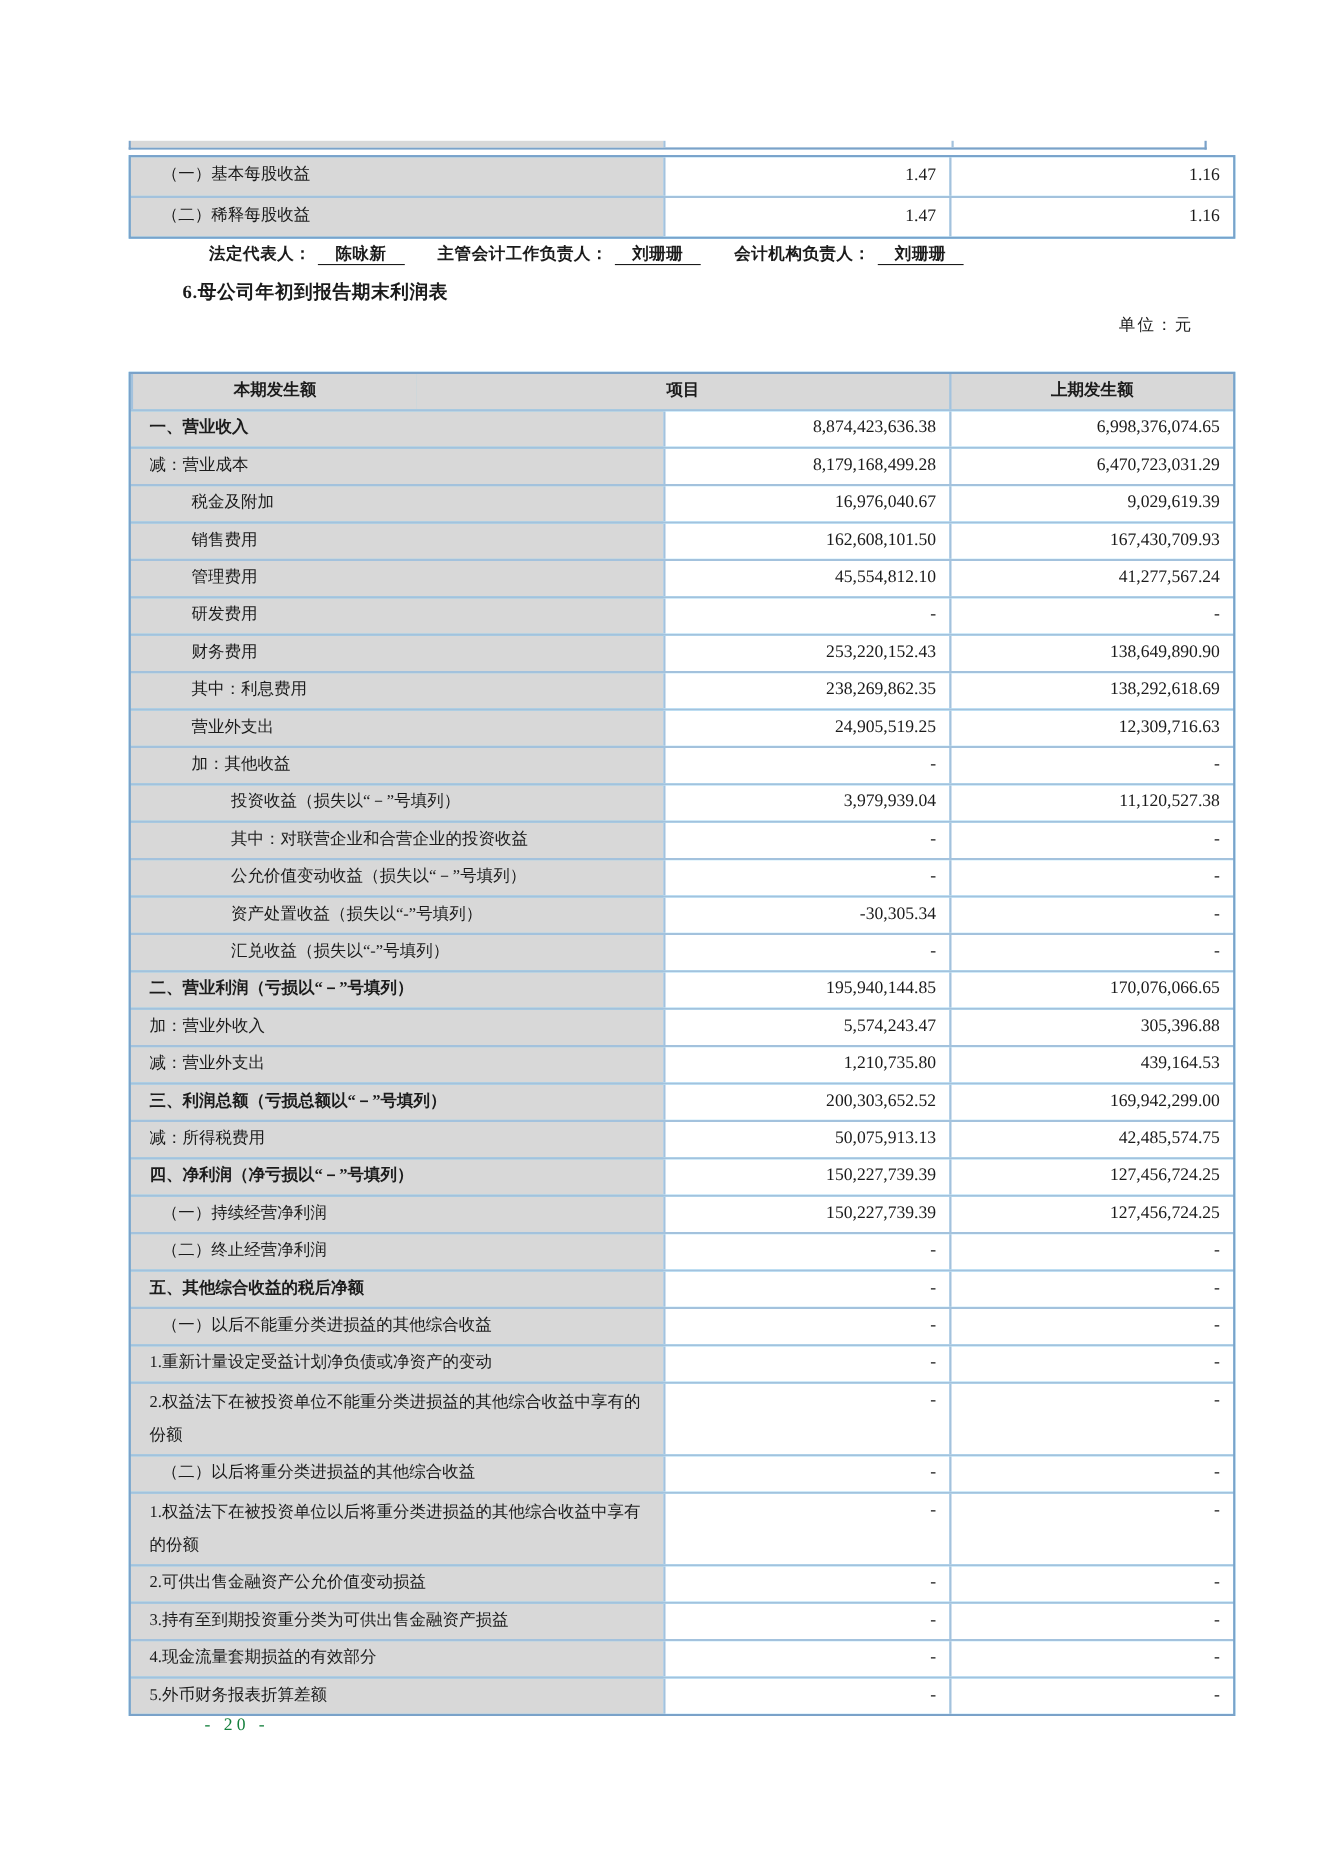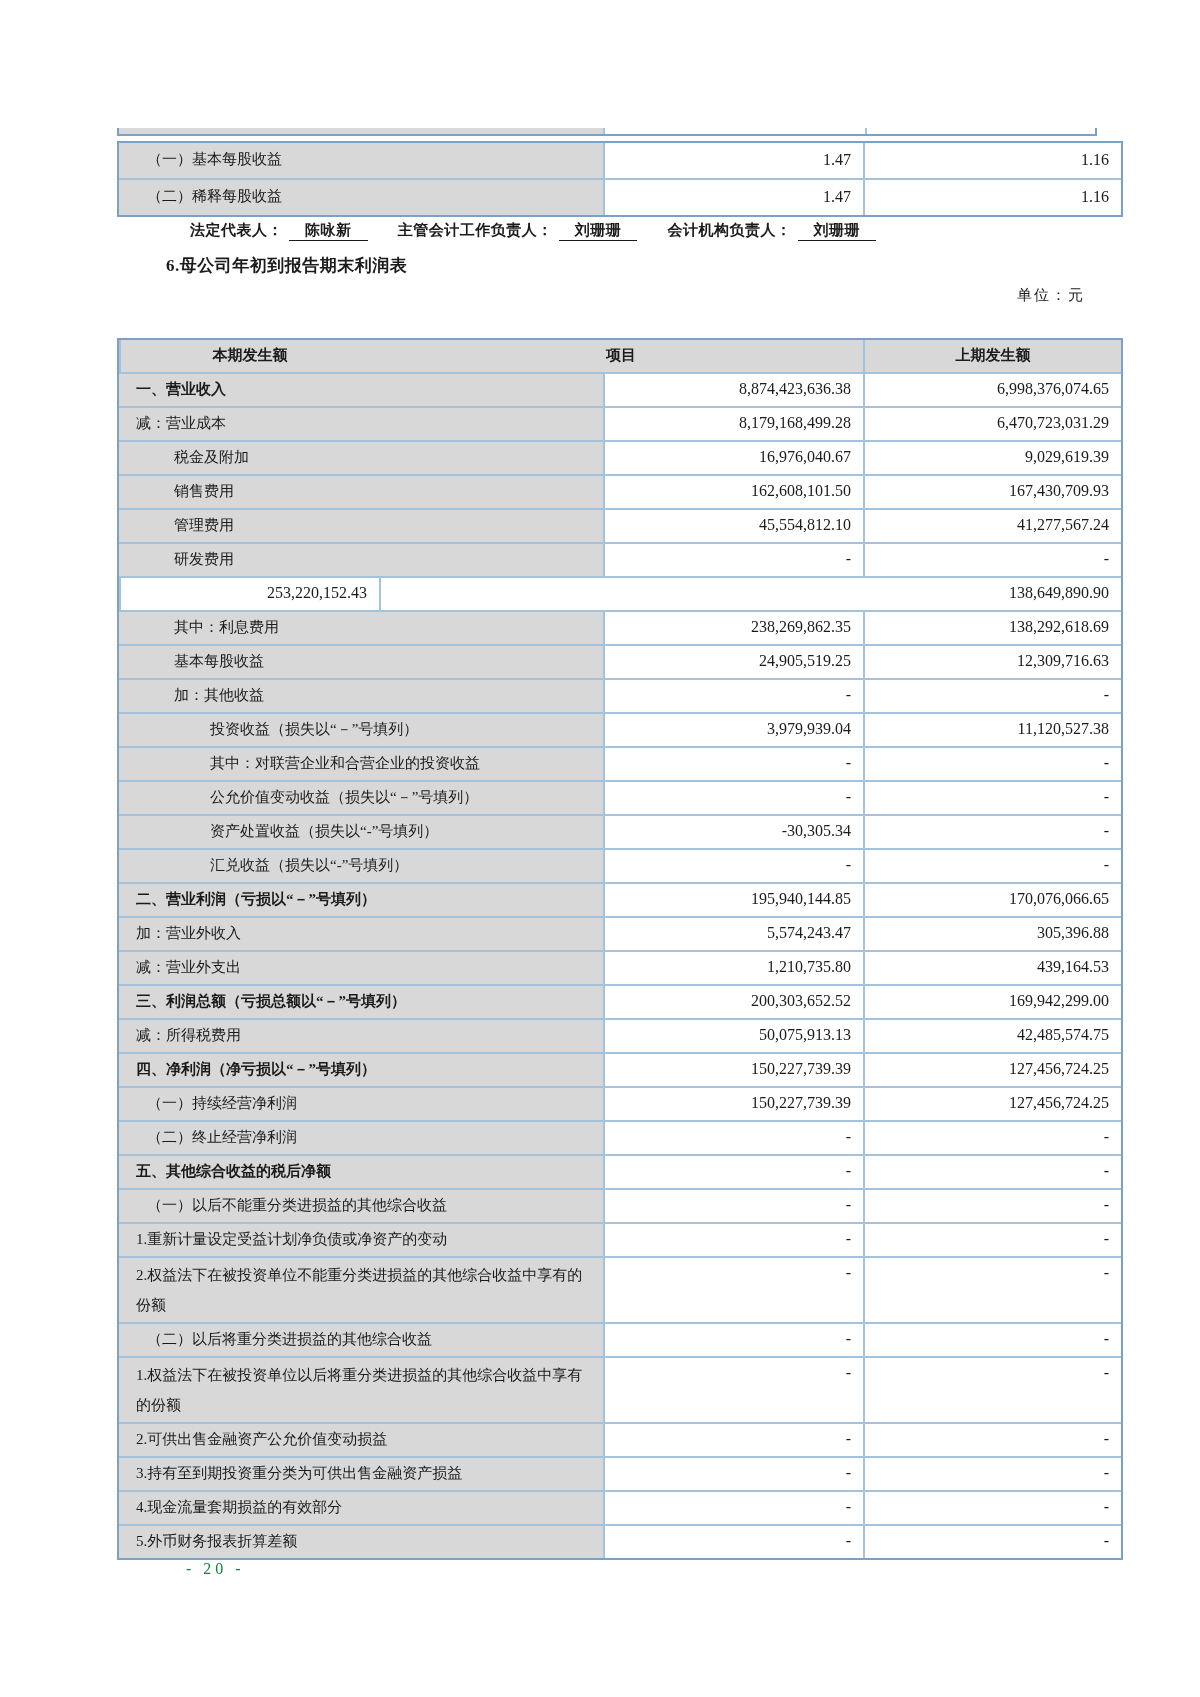--- a/index.html
+++ b/index.html
@@ -121,30 +121,31 @@
       <div class="cell c1 ind-2">管理费用</div>
       <div class="cell c2">45,554,812.10</div>
       <div class="cell c3">41,277,567.24</div>
     </div>
     <div class="trow">
       <div class="cell c1 ind-2">研发费用</div>
       <div class="cell c2">-</div>
       <div class="cell c3">-</div>
     </div>
     <div class="trow">
+      <div class="cell c1 ind-2">财务费用</div>
       <div class="cell c2">253,220,152.43</div>
       <div class="cell c3">138,649,890.90</div>
     </div>
     <div class="trow">
       <div class="cell c1 ind-2">其中：利息费用</div>
       <div class="cell c2">238,269,862.35</div>
       <div class="cell c3">138,292,618.69</div>
     </div>
     <div class="trow">
-      <div class="cell c1 ind-2">基本每股收益</div>
+      <div class="cell c1 ind-2">营业外支出</div>
       <div class="cell c2">24,905,519.25</div>
       <div class="cell c3">12,309,716.63</div>
     </div>
     <div class="trow">
       <div class="cell c1 ind-2">加：其他收益</div>
       <div class="cell c2">-</div>
       <div class="cell c3">-</div>
     </div>
     <div class="trow">
       <div class="cell c1 ind-3">投资收益（损失以“－”号填列）</div>

